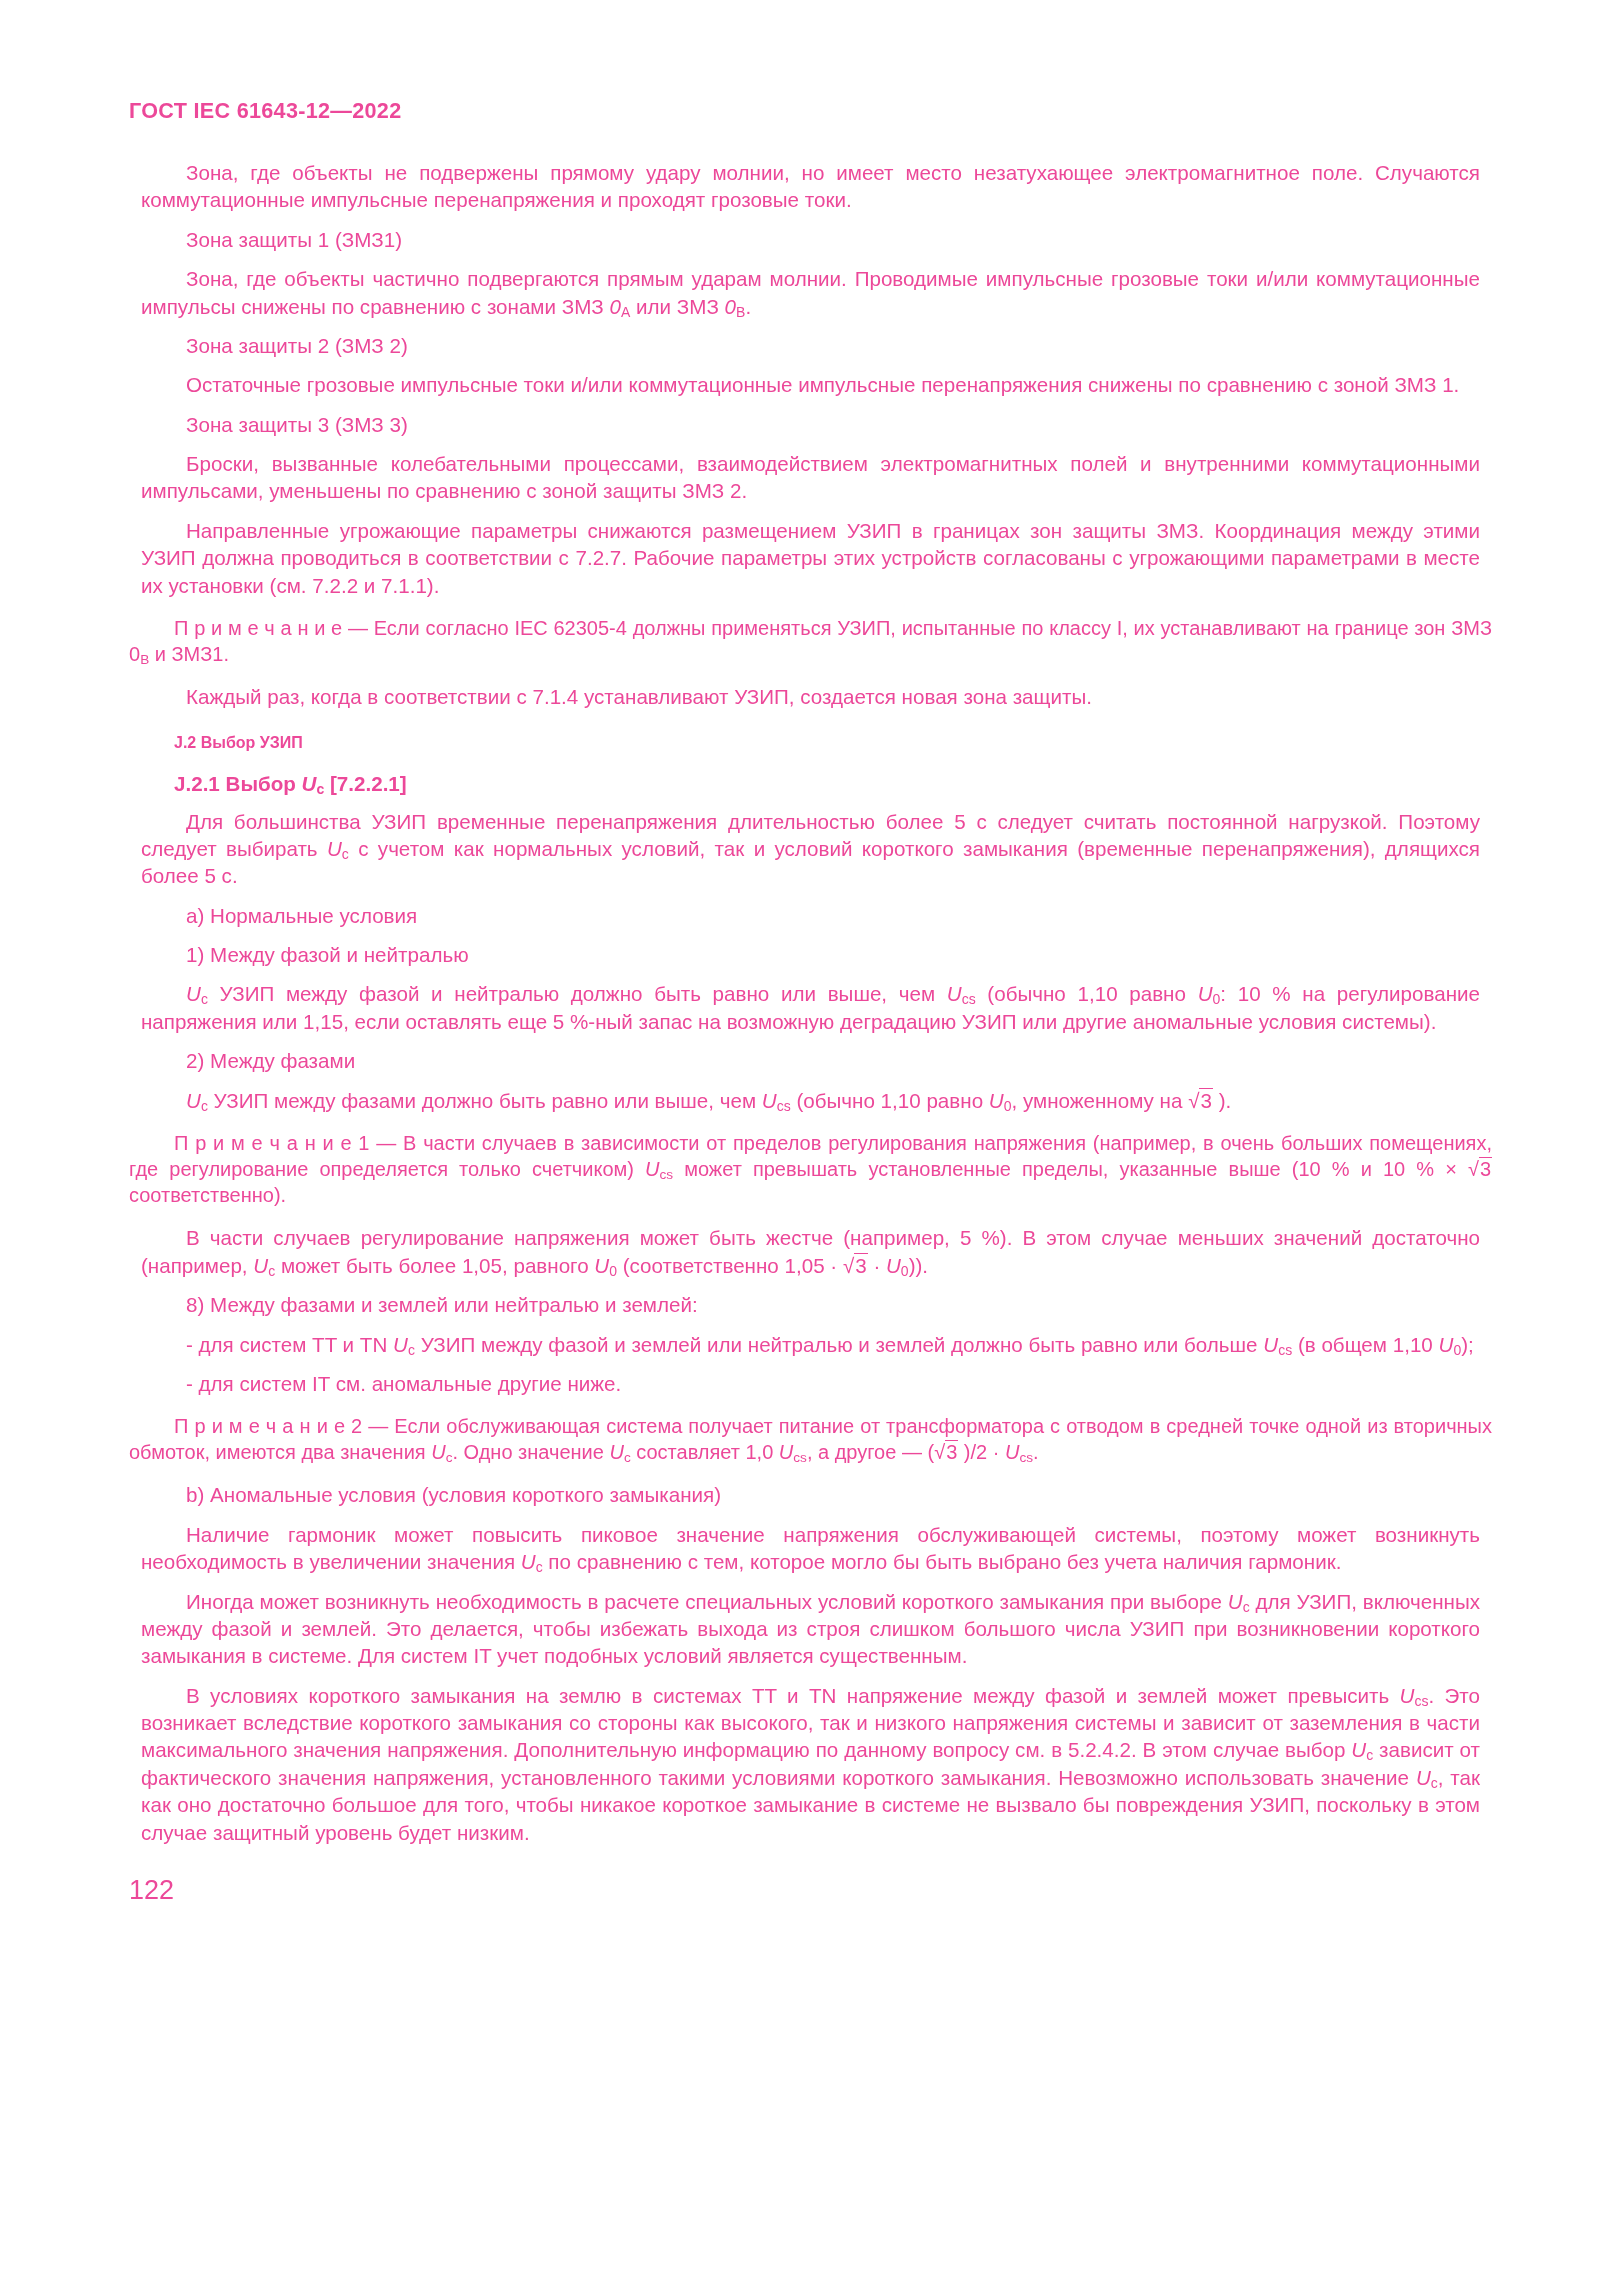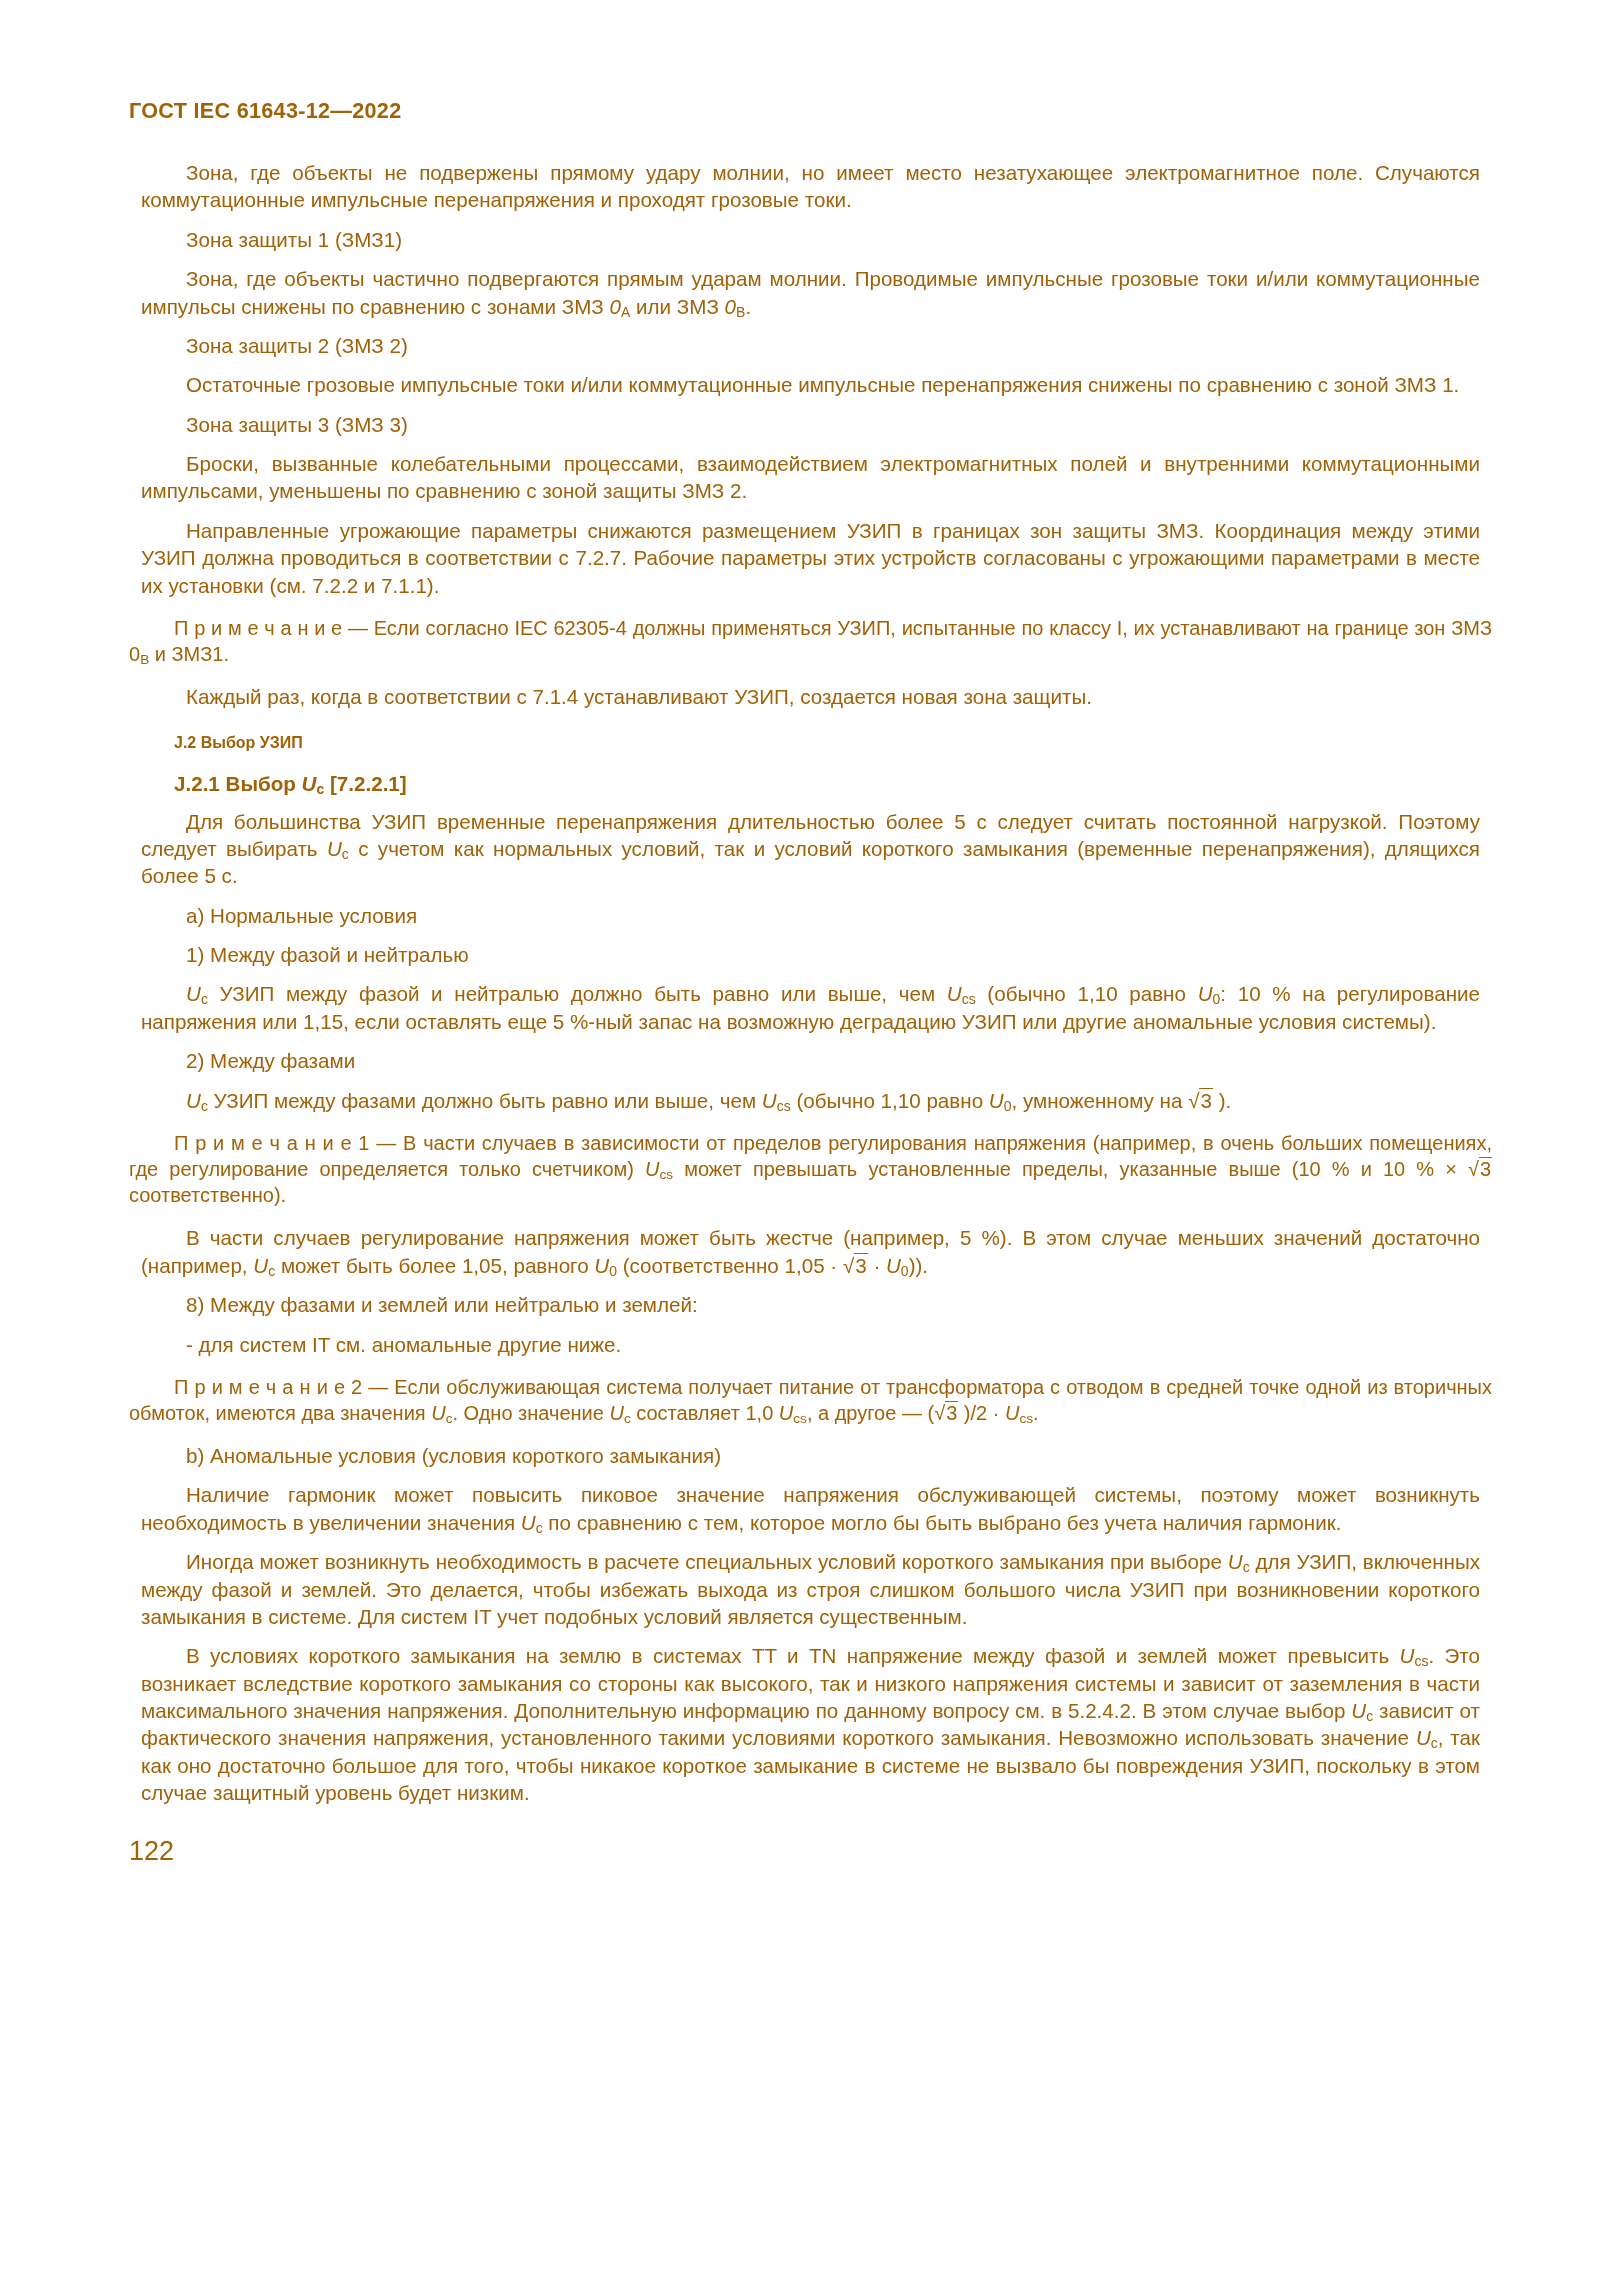--- a/index.html
+++ b/index.html
@@ -6,21 +6,21 @@
     margin: 0;
     padding: 0;
     background: #ffffff;
   }
   .page {
     position: relative;
     width: 1621px;
     height: 2293px;
     box-sizing: border-box;
     background: #ffffff;
-    color: #a16207;
+    color: #ec4899;
     font-family: "Liberation Sans", sans-serif;
     padding: 98px 129px 0 129px;
     overflow: hidden;
   }
   .doc-header {
     font-size: 21.6px;
     font-weight: bold;
     letter-spacing: 0.3px;
     margin: 0 0 35px 0;
   }
@@ -87,20 +87,21 @@
       <p class="heading-2">J.2.1 Выбор <span class="it">U</span><sub>c</sub> [7.2.2.1]</p>
       <p class="para">Для большинства УЗИП временные перенапряжения длительностью более 5 с следует считать постоянной нагрузкой. Поэтому следует выбирать <span class="it">U</span><sub>c</sub> с учетом как нормальных условий, так и условий короткого замыкания (временные перенапряжения), длящихся более 5 с.</p>
       <p class="para">а) Нормальные условия</p>
       <p class="para">1) Между фазой и нейтралью</p>
       <p class="para"><span class="it">U</span><sub>c</sub> УЗИП между фазой и нейтралью должно быть равно или выше, чем <span class="it">U</span><sub>cs</sub> (обычно 1,10 равно <span class="it">U</span><sub>0</sub>: 10 % на регулирование напряжения или 1,15, если оставлять еще 5 %-ный запас на возможную деградацию УЗИП или другие аномальные условия системы).</p>
       <p class="para">2) Между фазами</p>
       <p class="para"><span class="it">U</span><sub>c</sub> УЗИП между фазами должно быть равно или выше, чем <span class="it">U</span><sub>cs</sub> (обычно 1,10 равно <span class="it">U</span><sub>0</sub>, умноженному на <span class="rad">√<span class="rad-arg">3</span></span> ).</p>
       <p class="note">П р и м е ч а н и е   1 — В части случаев в зависимости от пределов регулирования напряжения (например, в очень больших помещениях, где регулирование определяется только счетчиком) <span class="it">U</span><sub>cs</sub> может превышать установленные пределы, указанные выше (10 % и 10 % × <span class="rad">√<span class="rad-arg">3</span></span> соответственно).</p>
       <p class="para">В части случаев регулирование напряжения может быть жестче (например, 5 %). В этом случае меньших значений достаточно (например, <span class="it">U</span><sub>c</sub> может быть более 1,05, равного <span class="it">U</span><sub>0</sub> (соответственно 1,05 · <span class="rad">√<span class="rad-arg">3</span></span> · <span class="it">U</span><sub>0</sub>)).</p>
       <p class="para">8) Между фазами и землей или нейтралью и землей:</p>
+      <p class="para">- для систем TT и TN <span class="it">U</span><sub>c</sub> УЗИП между фазой и землей или нейтралью и землей должно быть равно или больше <span class="it">U</span><sub>cs</sub> (в общем 1,10 <span class="it">U</span><sub>0</sub>);</p>
       <p class="para">- для систем IT см. аномальные другие ниже.</p>
       <p class="note">П р и м е ч а н и е   2 — Если обслуживающая система получает питание от трансформатора с отводом в средней точке одной из вторичных обмоток, имеются два значения <span class="it">U</span><sub>c</sub>. Одно значение <span class="it">U</span><sub>c</sub> составляет 1,0 <span class="it">U</span><sub>cs</sub>, а другое — (<span class="rad">√<span class="rad-arg">3</span></span> )/2 · <span class="it">U</span><sub>cs</sub>.</p>
       <p class="para">b) Аномальные условия (условия короткого замыкания)</p>
       <p class="para">Наличие гармоник может повысить пиковое значение напряжения обслуживающей системы, поэтому может возникнуть необходимость в увеличении значения <span class="it">U</span><sub>c</sub> по сравнению с тем, которое могло бы быть выбрано без учета наличия гармоник.</p>
       <p class="para">Иногда может возникнуть необходимость в расчете специальных условий короткого замыкания при выборе <span class="it">U</span><sub>c</sub> для УЗИП, включенных между фазой и землей. Это делается, чтобы избежать выхода из строя слишком большого числа УЗИП при возникновении короткого замыкания в системе. Для систем IT учет подобных условий является существенным.</p>
       <p class="para">В условиях короткого замыкания на землю в системах TT и TN напряжение между фазой и землей может превысить <span class="it">U</span><sub>cs</sub>. Это возникает вследствие короткого замыкания со стороны как высокого, так и низкого напряжения системы и зависит от заземления в части максимального значения напряжения. Дополнительную информацию по данному вопросу см. в 5.2.4.2. В этом случае выбор <span class="it">U</span><sub>c</sub> зависит от фактического значения напряжения, установленного такими условиями короткого замыкания. Невозможно использовать значение <span class="it">U</span><sub>c</sub>, так как оно достаточно большое для того, чтобы никакое короткое замыкание в системе не вызвало бы повреждения УЗИП, поскольку в этом случае защитный уровень будет низким.</p>
     </div>
 
   <div class="page-number">122</div>
 </div>

